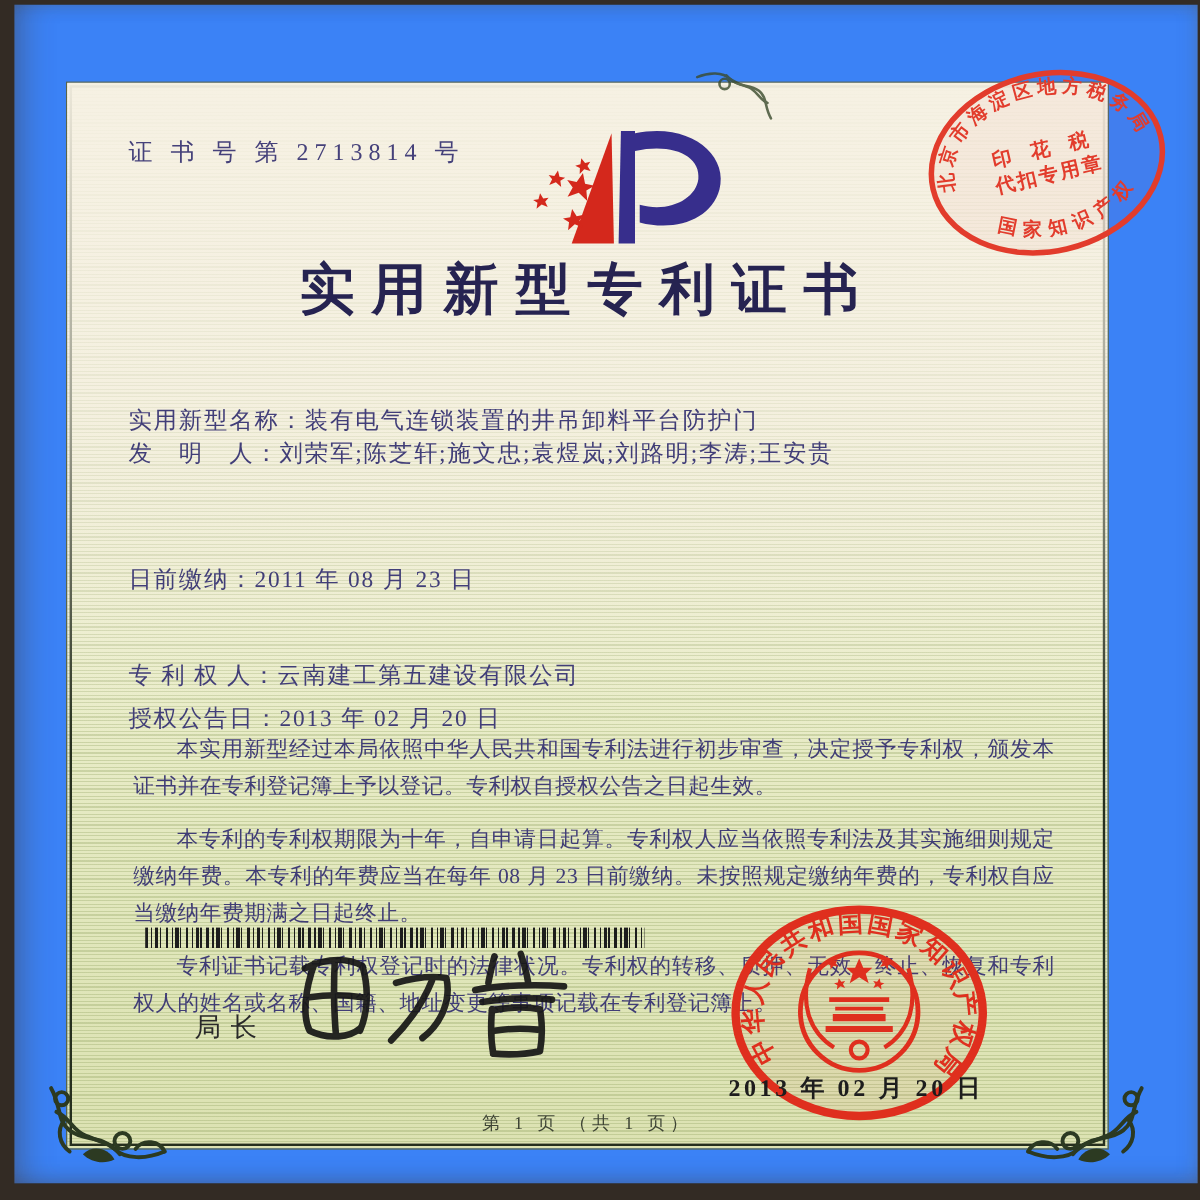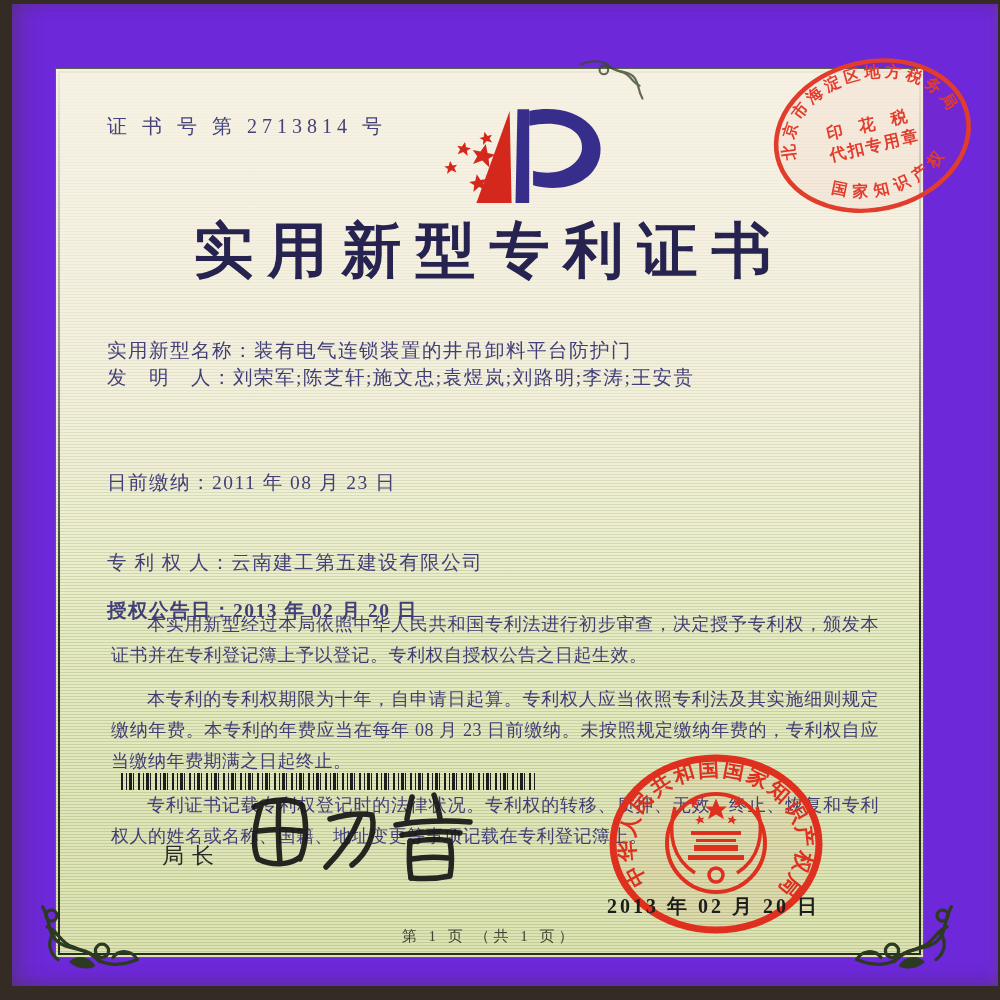--- a/index.html
+++ b/index.html
@@ -3,21 +3,21 @@
 <meta charset="utf-8">
 <style>
   html,body{margin:0;padding:0;}
   body{
     width:1000px;height:1000px;overflow:hidden;position:relative;
     background:#332b24;
     font-family:"Liberation Serif","DejaVu Serif",serif;
   }
   .page{
     position:absolute;left:12px;top:4px;width:986px;height:982px;
-    background:#6d28d9;
+    background:#3b82f6;
     box-shadow:inset 22px 0 28px -18px rgba(70,55,40,.45),
                inset -10px 0 18px -12px rgba(120,110,85,.35),
                inset 0 -14px 20px -14px rgba(70,55,40,.4),
                inset 0 10px 16px -12px rgba(70,55,40,.3);
   }
   .frame{
     position:absolute;left:43px;top:64px;width:867px;height:888px;
     border:1px solid #5a6448;
     background:
       repeating-linear-gradient(180deg, rgba(128,148,78,.28) 0 1px, rgba(0,0,0,0) 1px 3px),
@@ -30,31 +30,31 @@
     position:absolute;inset:0;pointer-events:none;
     background:linear-gradient(180deg, rgba(246,241,227,.95) 0%, rgba(246,241,227,.6) 30%, rgba(246,241,227,0) 62%);
   }
   .cert-number{
     position:absolute;left:51px;top:44px;font-size:20px;color:#45417a;
     letter-spacing:5px;z-index:2;
   }
   .logo{position:absolute;left:352px;top:30px;z-index:2;}
   .cert-title{
     position:absolute;left:0;top:142px;width:100%;text-align:center;z-index:2;
-    font-size:60px;font-weight:bold;color:#262351;letter-spacing:14px;
+    font-size:46px;font-weight:bold;color:#262351;letter-spacing:14px;
   }
   .field-row{
     position:absolute;left:51px;z-index:2;font-size:19.5px;color:#413e78;
     letter-spacing:1.5px;white-space:nowrap;
   }
   .field-label{display:inline;}
   .field-colon{display:inline;}
   .field-value{display:inline;}
   .r0{top:240px;margin-top:28px;} .r1{top:295px;} .r2{top:348px;}
-  .r3{top:400px;} .r4{top:480px;} .r5{top:528px;font-weight:bold;}
+  .r3{top:400px;} .r4{top:480px;} .r5{top:516px;}
   .body-text{
     position:absolute;left:43px;top:528px;width:792px;z-index:2;
     font-size:18px;color:#403d76;line-height:1.74;text-align:justify;
     letter-spacing:.5px;
   }
   .body-text p{margin:12px;text-indent:2em;}
   .barcode{
     position:absolute;left:65px;top:704px;width:416px;height:17px;z-index:2;
     background:repeating-linear-gradient(90deg,
       #1d1d1d 0 2px, rgba(0,0,0,0) 2px 5px,

